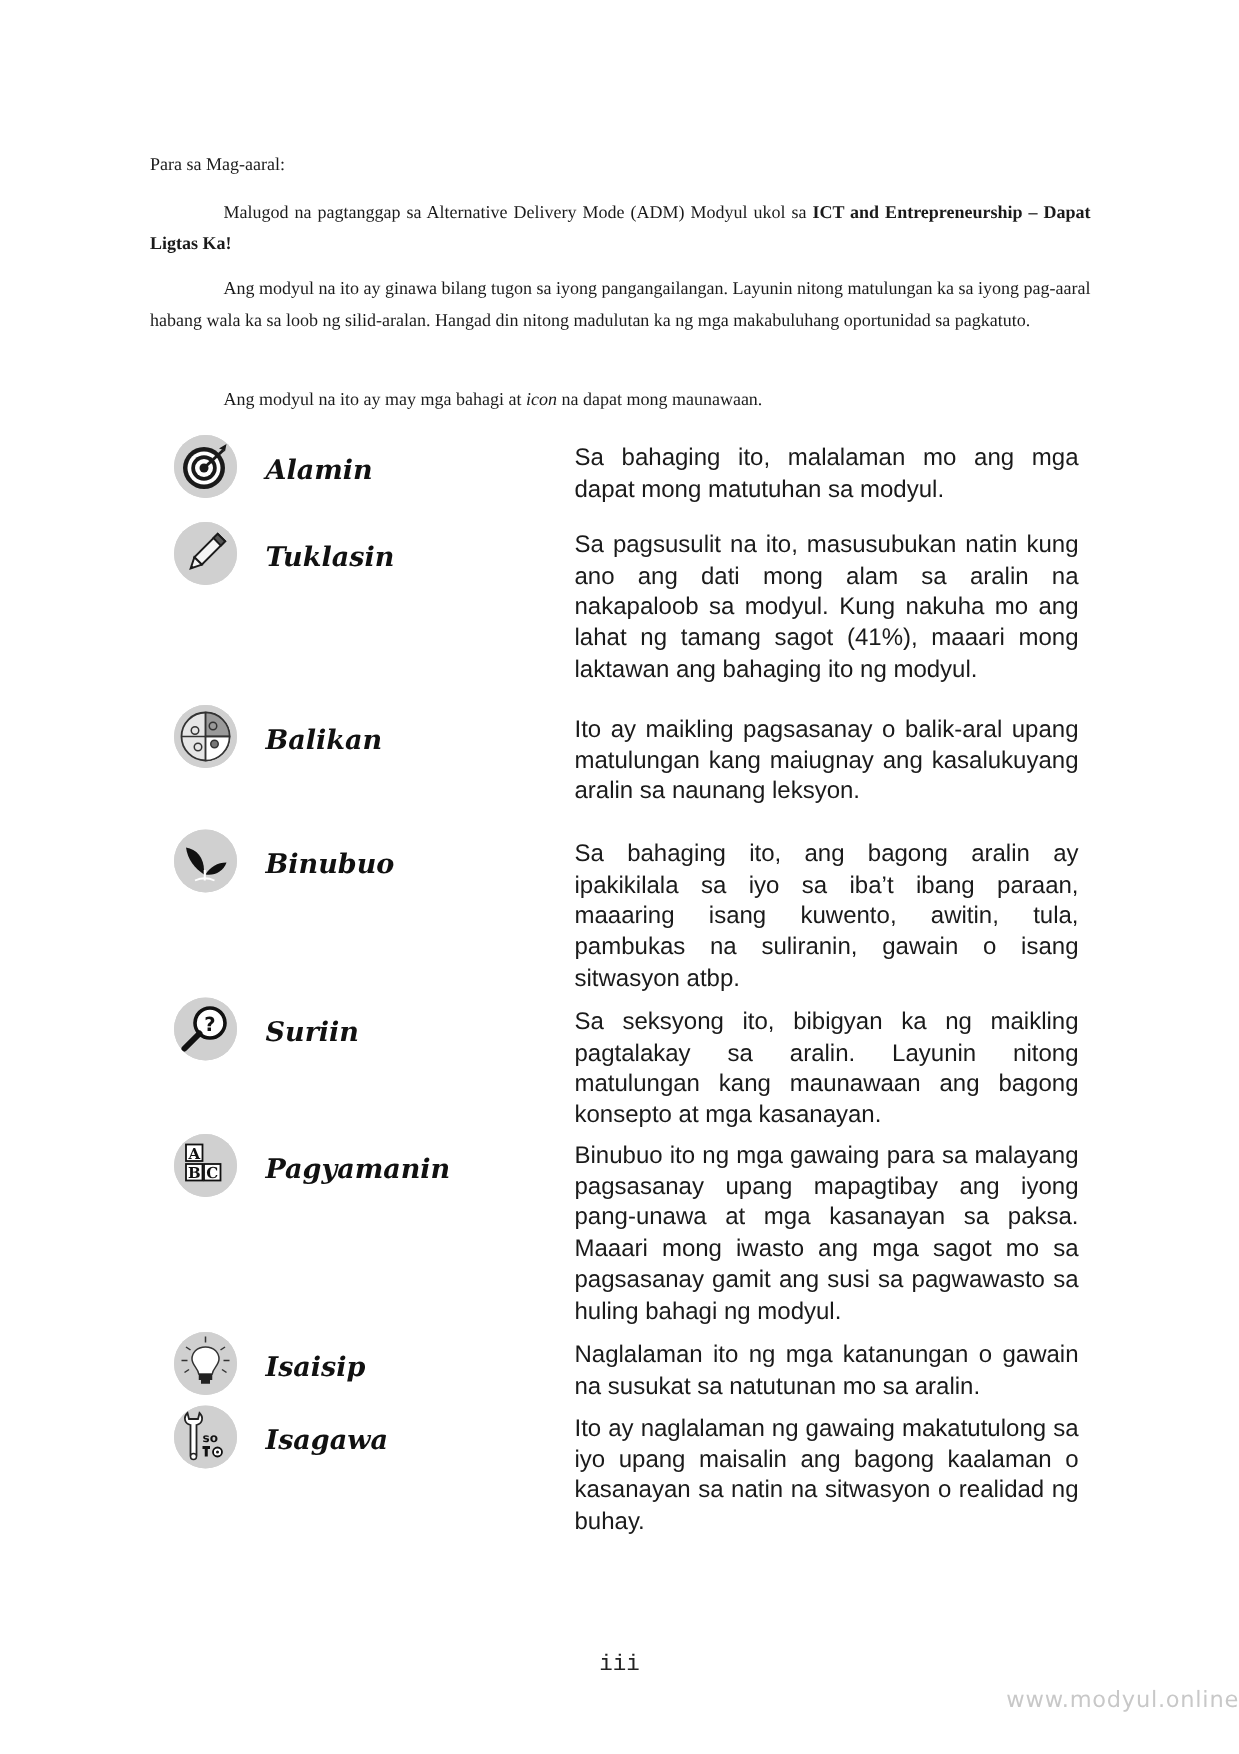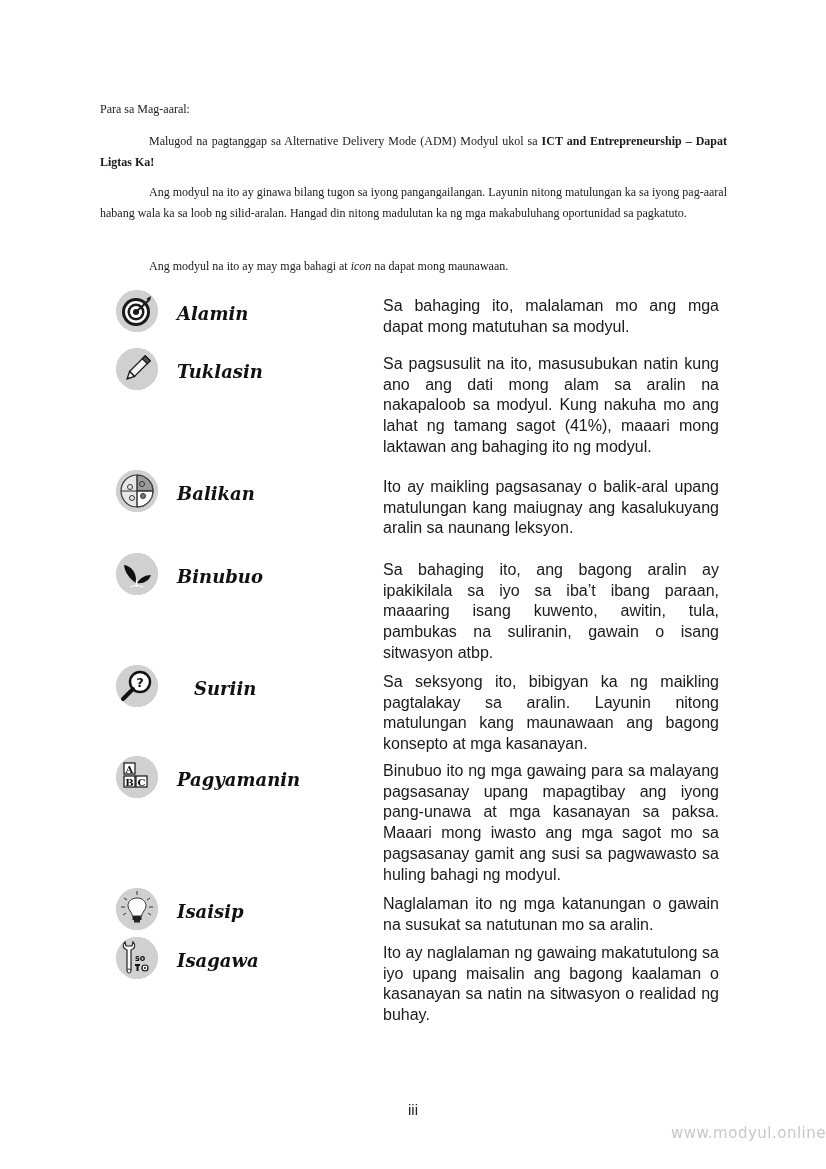--- a/index.html
+++ b/index.html
@@ -71,21 +71,21 @@
       text-align: justify;
       text-align-last: left;
       color: #1a1a1a;
     }
     .pagenum {
       position: absolute;
       top: 1101px;
       left: 0;
       width: 826px;
       text-align: center;
-      font-family: Liberation Sans, sans-serif;
+      font-family: Liberation Mono, monospace;
       font-size: 15px;
       color: #222;
     }
     .watermark {
       position: absolute;
       top: 1124px;
       left: 0;
       width: 826px;
       text-align: right;
       font-family: "DejaVu Sans", sans-serif;
@@ -187,21 +187,21 @@
 
   <div class="row" style="top:665px;">
     <div class="icon" style="top:0px;">
       <svg viewBox="0 0 42 42">
         <circle cx="21" cy="21" r="21" fill="#d0d0d0"></circle>
         <circle cx="24" cy="17" r="10" fill="#ffffff" stroke="#111" stroke-width="2.4"></circle>
         <line x1="17" y1="24" x2="7" y2="34" stroke="#111" stroke-width="4" stroke-linecap="round"></line>
         <text x="24" y="22" font-family="DejaVu Sans, sans-serif" font-size="13" font-weight="bold" fill="#111" text-anchor="middle">?</text>
       </svg>
     </div>
-    <div class="label" style="top:13px;margin-left:17px;">Suriin</div>
+    <div class="label" style="top:13px;">Suriin</div>
     <div class="desc" style="top:7px;">Sa seksyong ito, bibigyan ka ng maikling pagtalakay sa aralin. Layunin nitong matulungan kang maunawaan ang bagong konsepto at mga kasanayan.</div>
   </div>
 
   <div class="row" style="top:756px;">
     <div class="icon" style="top:0px;">
       <svg viewBox="0 0 42 42">
         <circle cx="21" cy="21" r="21" fill="#d0d0d0"></circle>
         <rect x="8" y="7" width="11" height="11" fill="#fff" stroke="#111" stroke-width="1.2"></rect>
         <text x="13.5" y="16.5" font-family="DejaVu Serif, serif" font-size="10" font-weight="bold" fill="#111" text-anchor="middle">A</text>
         <rect x="8" y="20" width="11" height="11" fill="#fff" stroke="#111" stroke-width="1.2"></rect>

